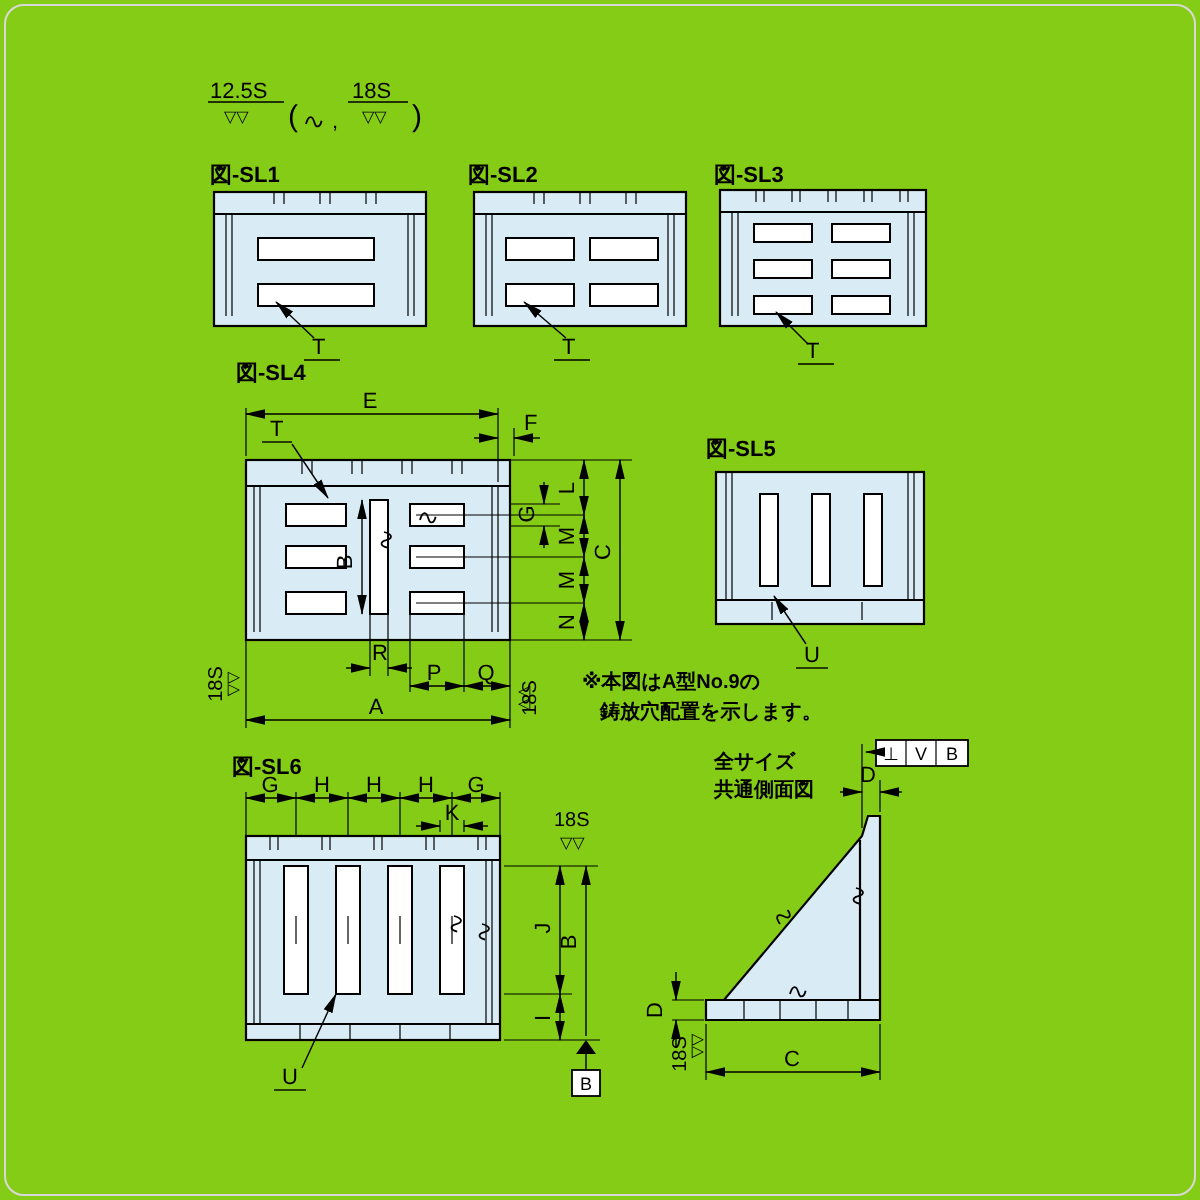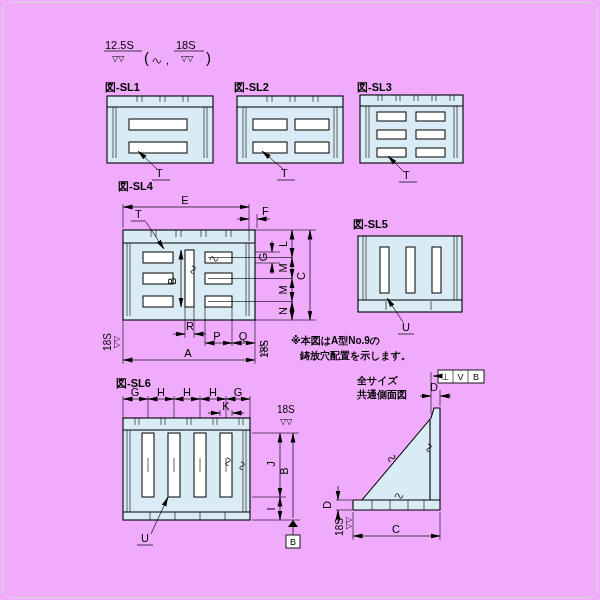--- a/index.html
+++ b/index.html
@@ -1,16 +1,16 @@
 <!DOCTYPE html>
 <html><head>
 <meta charset="utf-8">
 <style>
   html,body{margin:0;padding:0;background:#fff;}
-  .page{position:relative;width:600px;height:600px;background:#f0abfc;overflow:hidden;
+  .page{position:relative;width:600px;height:600px;background:#84cc16;overflow:hidden;
         font-family:"Liberation Sans","DejaVu Sans",sans-serif;}
   .frame{position:absolute;inset:2px;border:1px solid #d8d8d8;border-radius:10px;pointer-events:none;}
   svg{position:absolute;left:0;top:0;}
   svg .fillb{fill:#d9ebf5;stroke:#000;stroke-width:1.1;}
   svg .slot{fill:#ffffff;stroke:#000;stroke-width:1;}
   svg .o{stroke:#000;stroke-width:1.1;fill:none;}
   svg .thin{stroke:#000;stroke-width:0.6;fill:none;}
   svg .dim{stroke:#000;stroke-width:0.7;fill:none;}
   svg text{font-family:"Liberation Sans","DejaVu Sans",sans-serif;font-size:11px;fill:#000;}
   svg text.fig{font-weight:700;}

